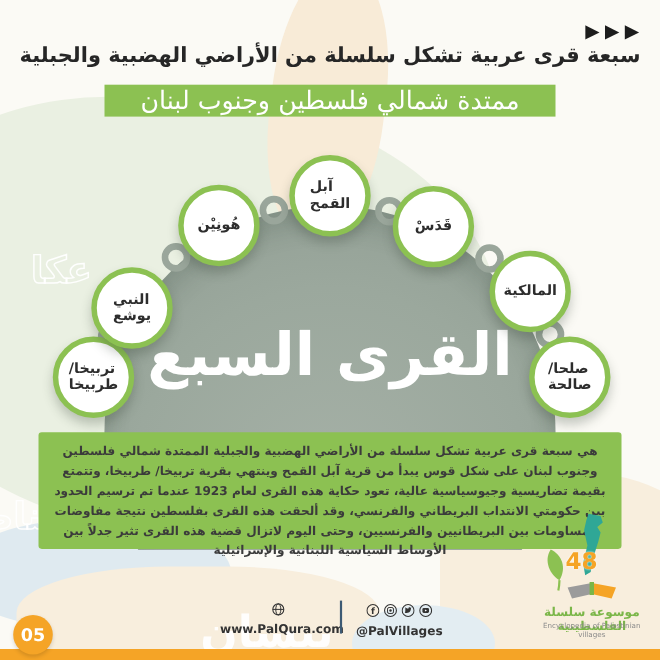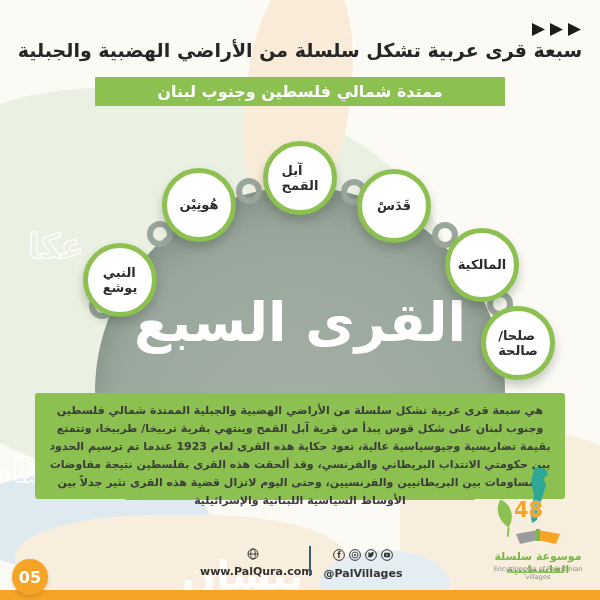--- a/index.html
+++ b/index.html
@@ -26,21 +26,21 @@
   .map-label-bisan{left:142px;top:552px;font-size:40px;color:rgba(255,255,255,.92);margin-left:40px;-webkit-text-stroke:0;}
   
   .arrows{position:absolute;top:22px;right:16px;z-index:6;direction:ltr;}
   .arrows svg{display:block;}
   .page-title{
     position:absolute;top:39px;left:0;width:100%;text-align:center;z-index:6;
     font-size:19px;font-weight:bold;color:#262626;letter-spacing:0;
   }
   .banner{
     position:absolute;top:77px;left:95px;width:410px;height:29px;z-index:6;
-    background:#8cc152;color:#fff;font-size:16px;font-weight:bold;
+    background:#8cc152;color:#fff;font-size:23px;font-weight:normal;
     display:flex;align-items:center;justify-content:center;
   }
   
   .arc-clip{position:absolute;left:0;top:187px;width:600px;height:313px;overflow:hidden;z-index:2;}
   .big-circle{
     position:absolute;left:95px;top:0;width:410px;height:410px;border-radius:50%;
     background:radial-gradient(circle at 50% 62%, #a5b0a6 0%, #9ba89d 55%, #8e9b91 100%);
     box-shadow:inset 0 16px 22px rgba(40,55,45,.16);
   }
   .center-title{
@@ -126,20 +126,22 @@
     <div class="big-circle"></div>
     <div class="center-title">القرى السبع</div>
   </div>
   <div class="ring r0"></div>
   <div class="ring r1"></div>
   <div class="ring r2"></div>
   <div class="ring r3"></div>
   <div class="ring r4"></div>
   <div class="ring r5"></div>
 
+  <div class="village v0">تربيخا/
+طربيخا</div>
   <div class="village v1">النبي
 يوشع</div>
   <div class="village v2">هُونِيْن</div>
   <div class="village v3">آبل
 القمح</div>
   <div class="village v4">قَدَسْ</div>
   <div class="village v5">المالكية</div>
   <div class="village v6">صلحا/
 صالحة</div>
 

